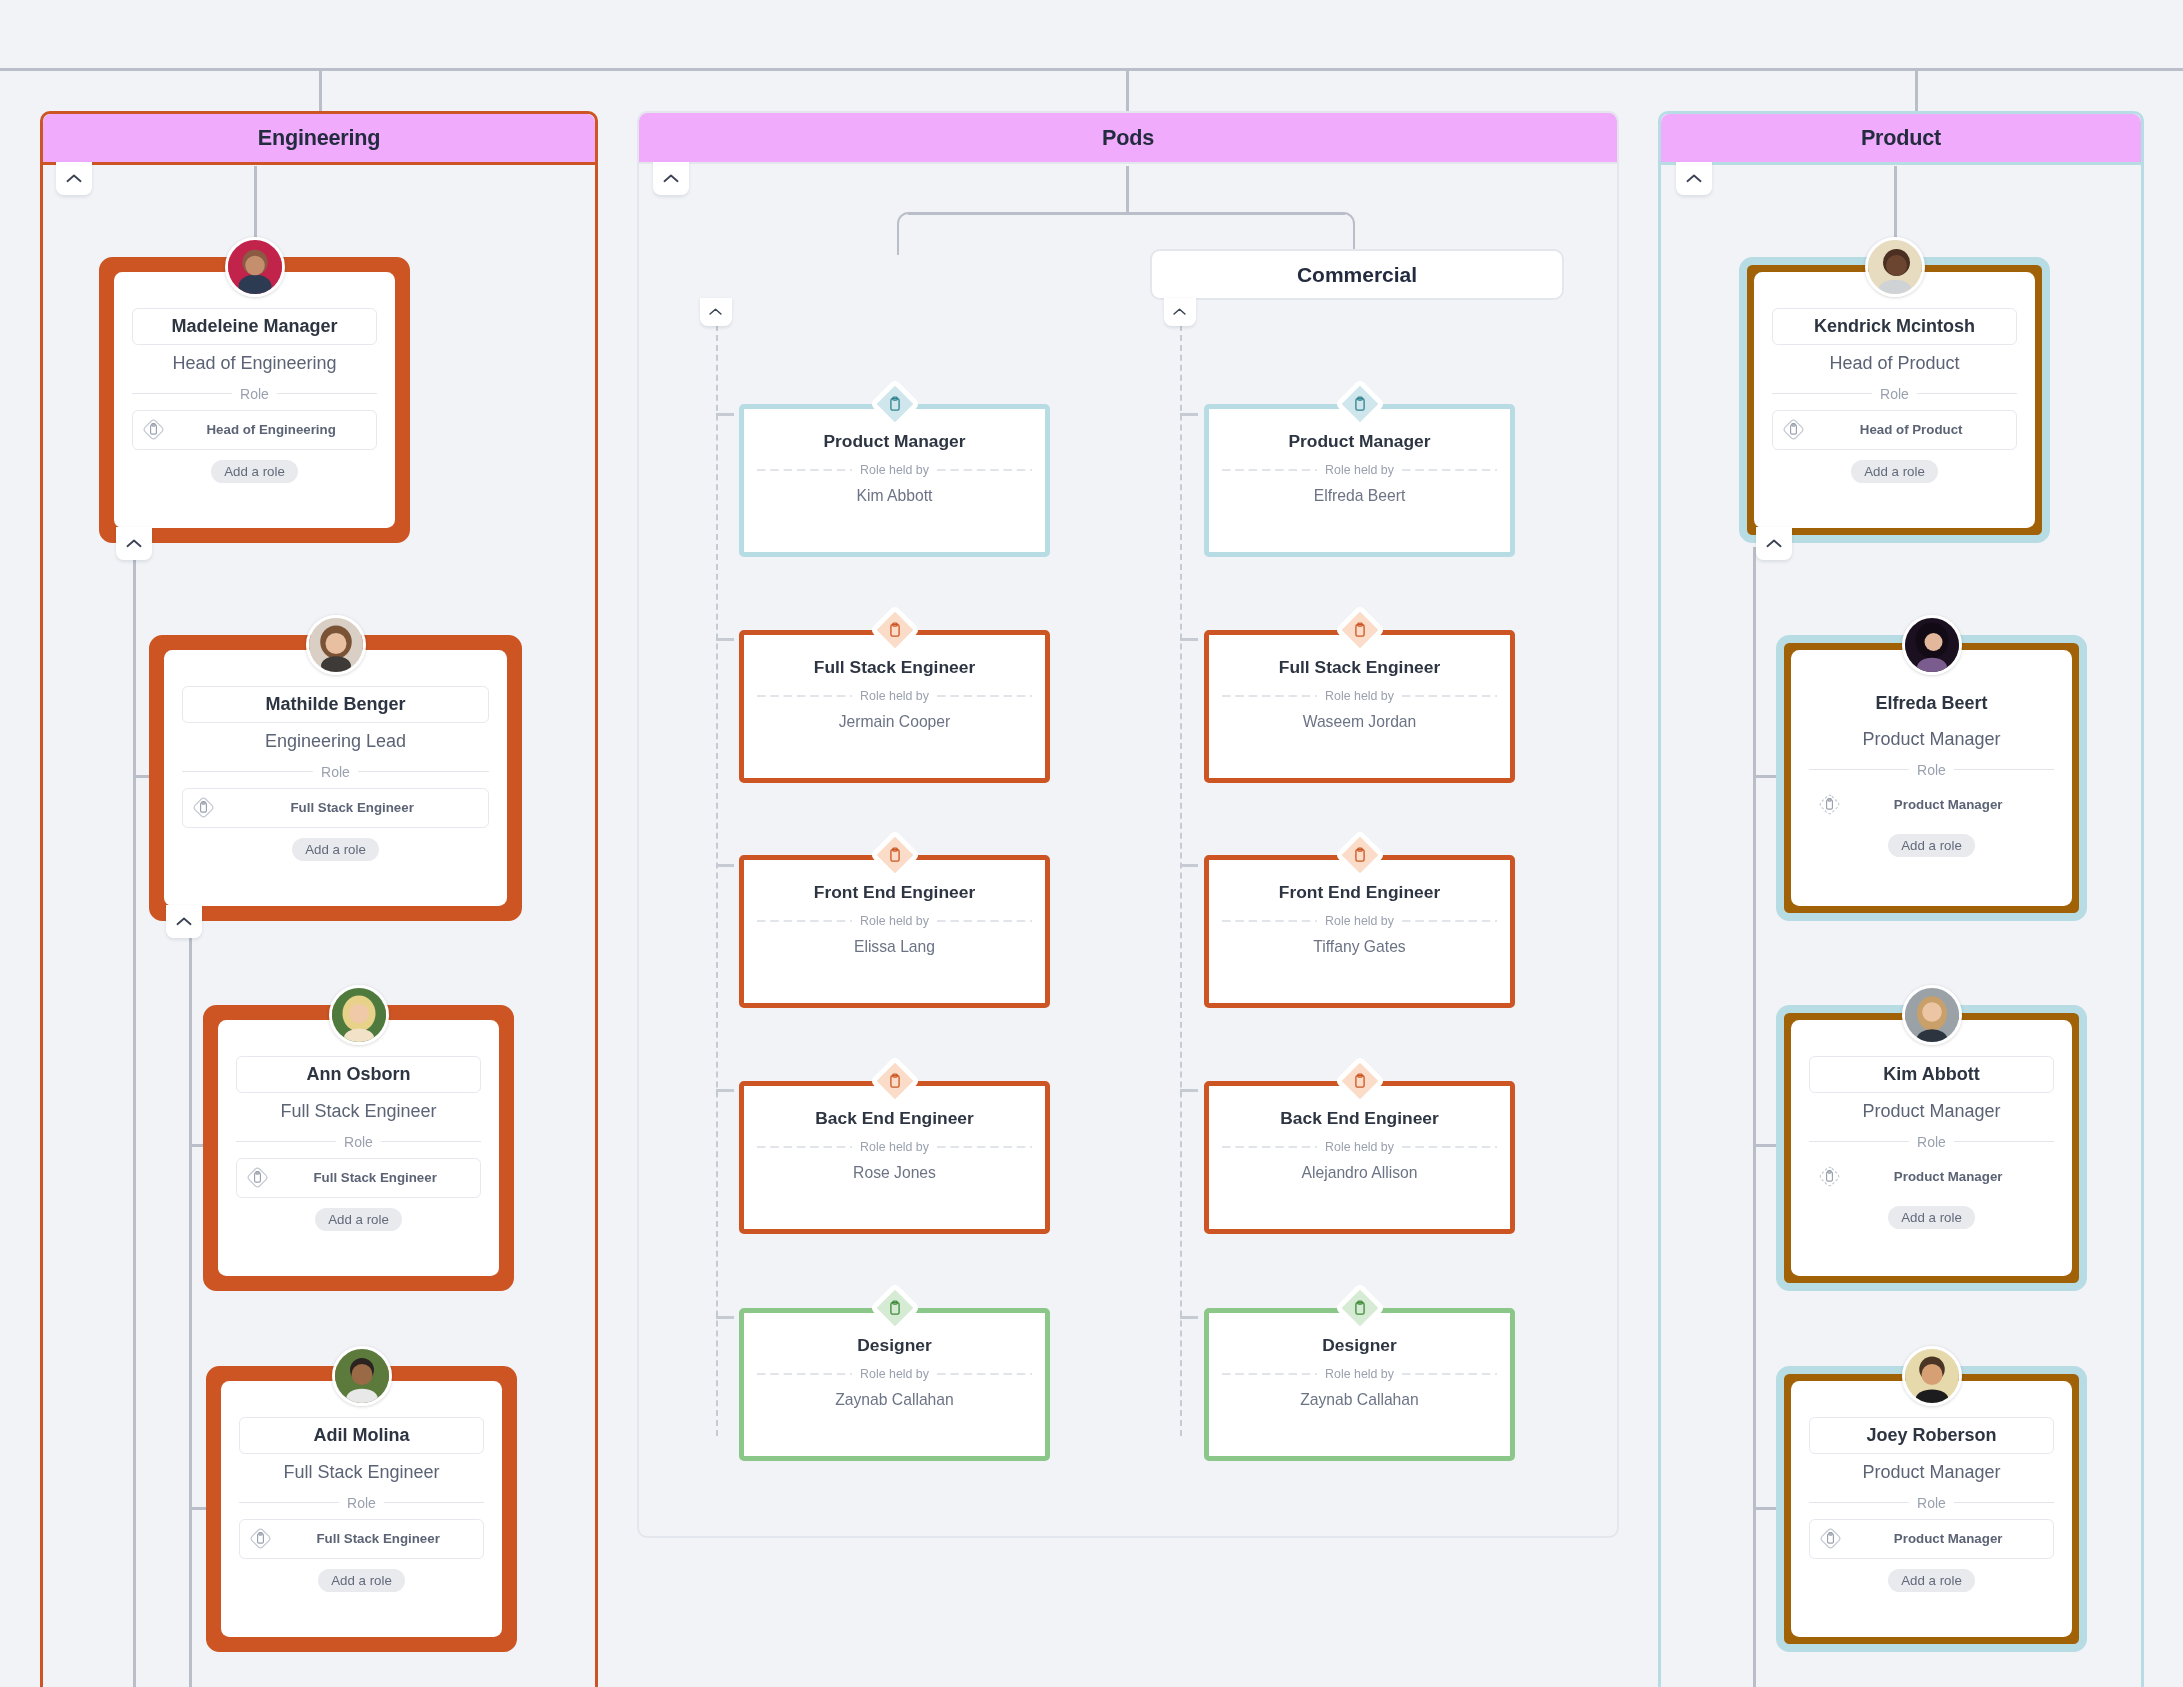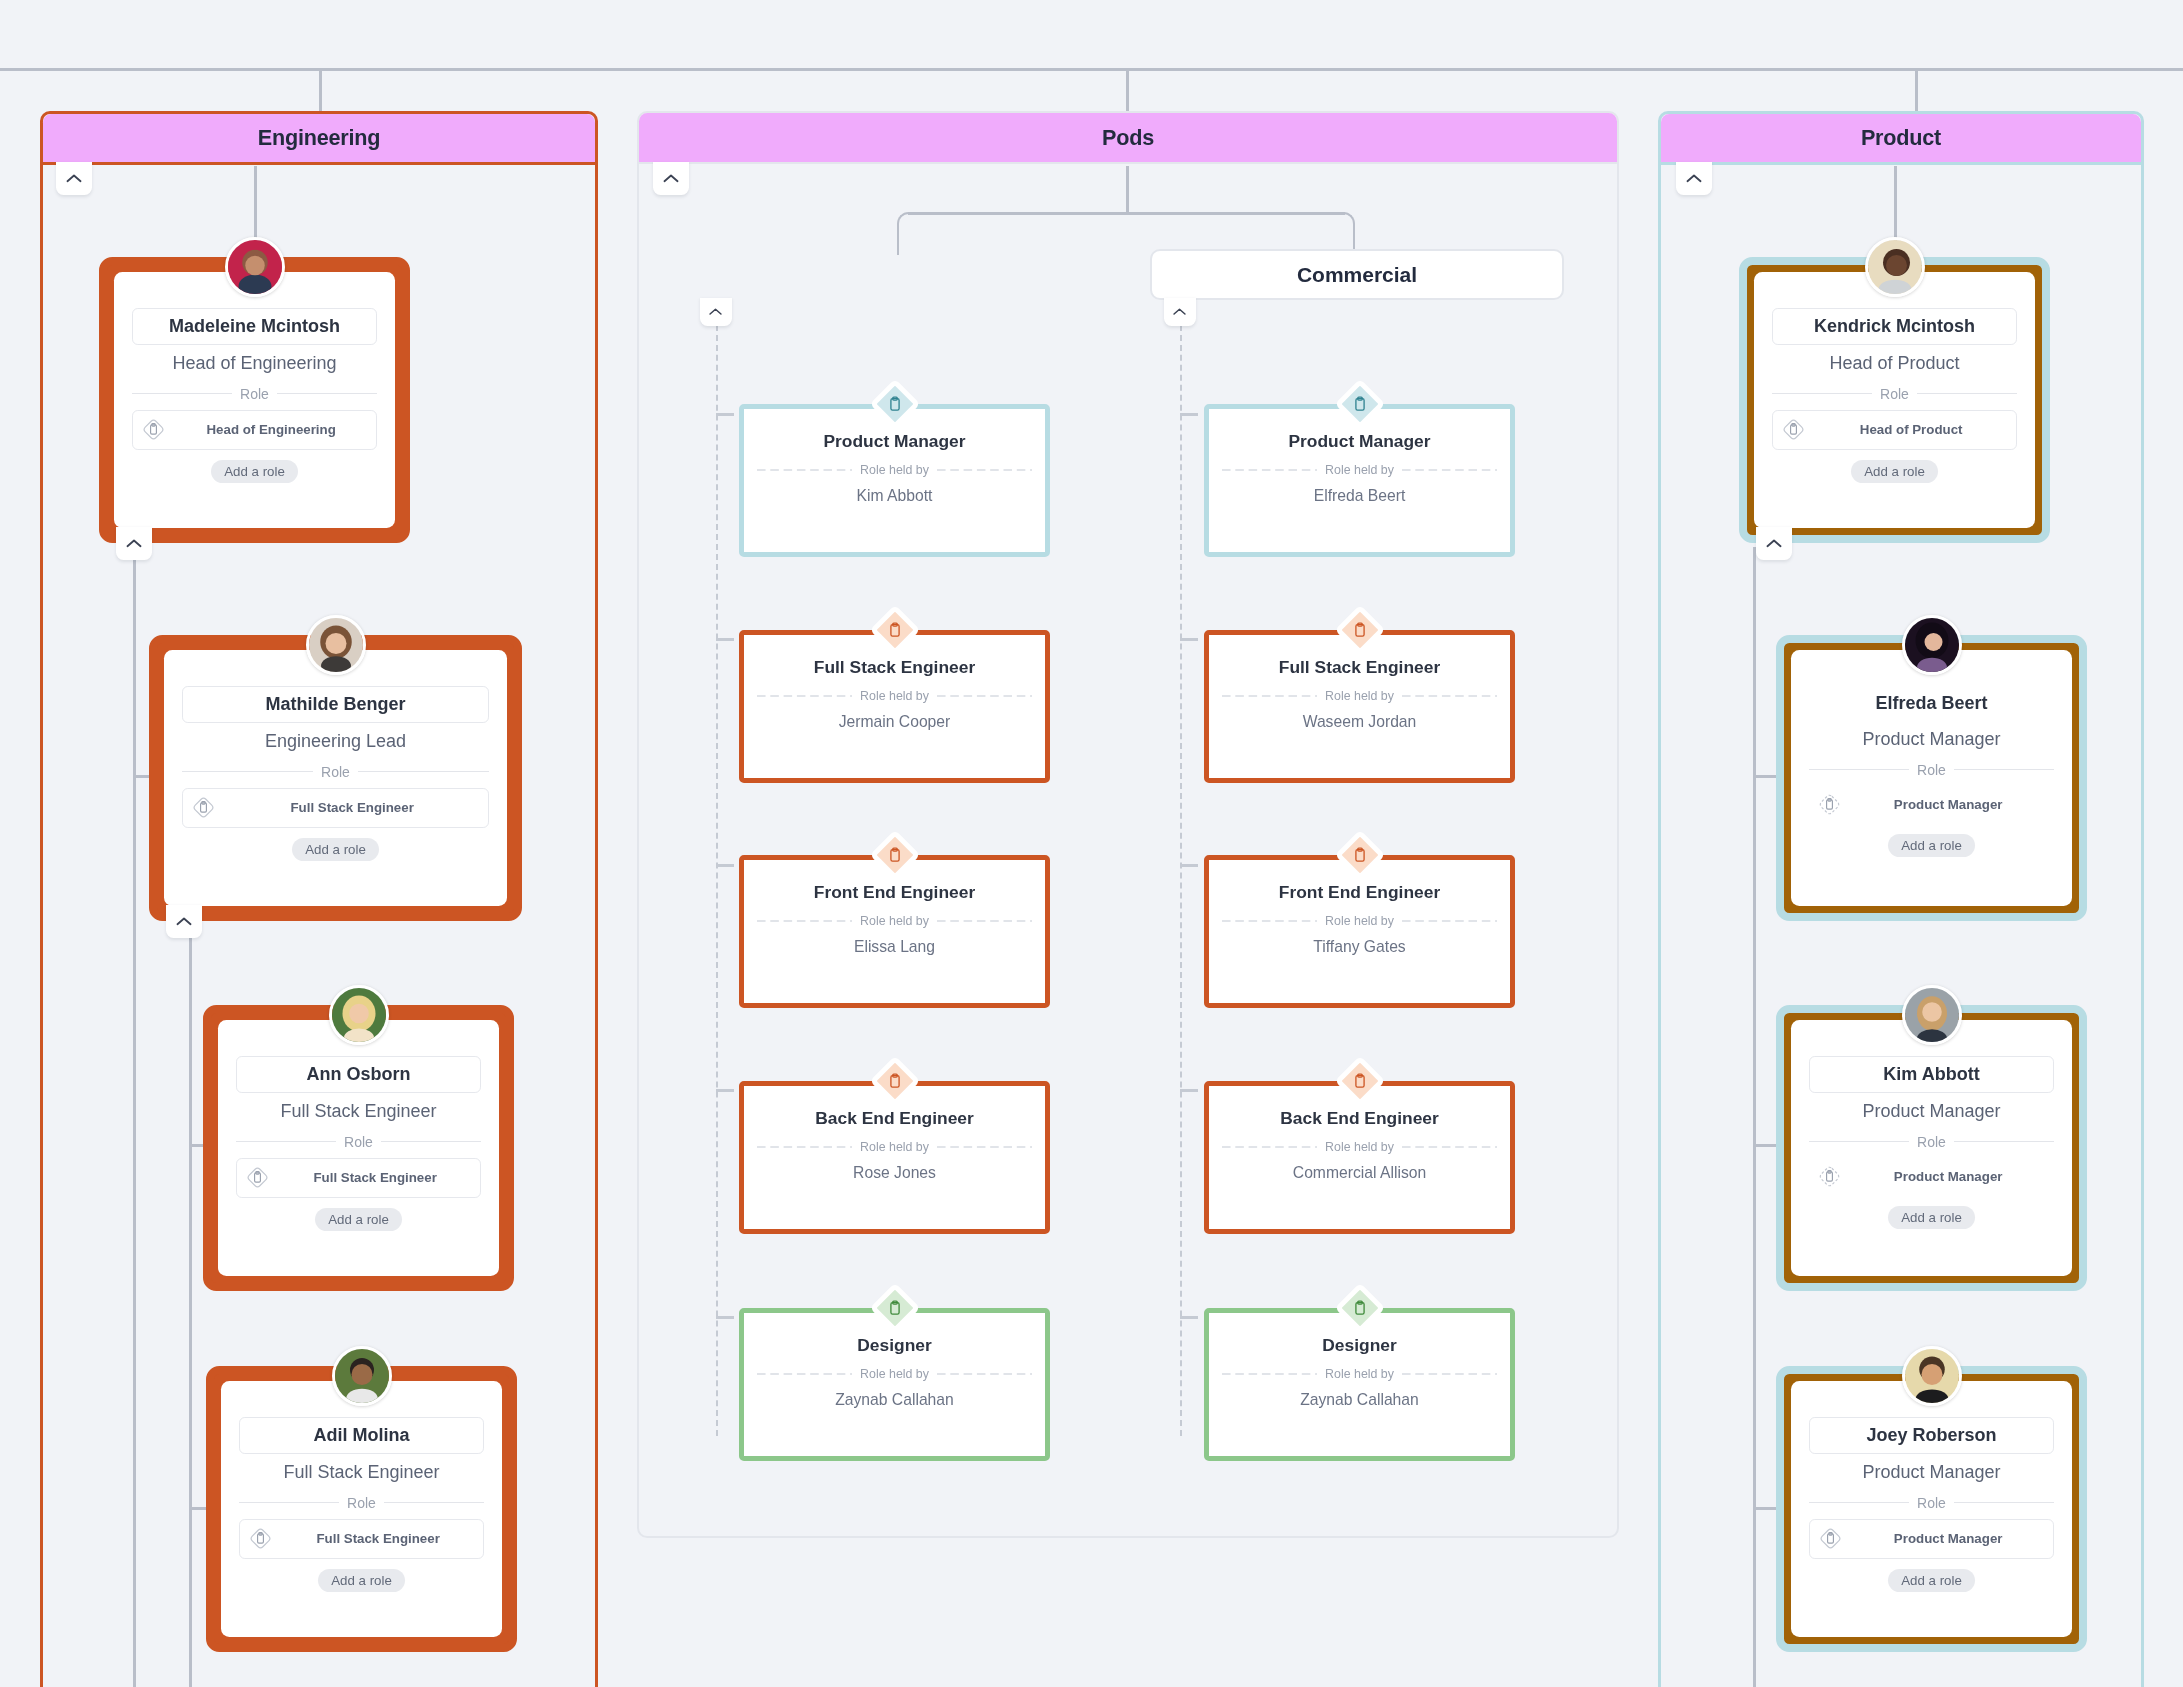--- a/index.html
+++ b/index.html
@@ -239,21 +239,21 @@
   <div class="pcard orange" style="left:99px; top:257px; width:311px; height:286px;">
     <div class="avatar">
       <svg class="face" viewBox="0 0 72 72">
           <rect width="72" height="72" fill="#c2234b"></rect>
         <circle cx="36" cy="30" r="17" fill="#8c5a43"></circle>
           <ellipse cx="36" cy="62" rx="22" ry="16" fill="#2c3a52"></ellipse>
         <circle cx="36" cy="34" r="13" fill="#c58f6e"></circle>
         </svg>
     </div>
     <div class="inner">
-      <div class="name-box">Madeleine Mcintosh</div>
+      <div class="name-box">Madeleine Manager</div>
       <div class="ptitle">Head of Engineering</div>
       <div class="role-sep">
         <span>Role</span>
       </div>
       <div class="role-chip">
         <svg width="25" height="25" viewBox="0 0 30 30">
           <rect x="6" y="6" width="18" height="18" rx="4" transform="rotate(45 15 15)" fill="none" stroke="#c3c8d1" stroke-width="1.4"></rect>
           <rect x="11.5" y="9.5" width="7" height="11" rx="1.6" fill="none" stroke="#9aa1ae" stroke-width="1.4"></rect>
           <rect x="13" y="8" width="4" height="3" rx="1" fill="none" stroke="#9aa1ae" stroke-width="1.4"></rect>
         </svg>
@@ -532,21 +532,21 @@
         <svg width="18" height="18" viewBox="0 0 22 22">
           <rect x="6" y="4.5" width="10" height="14" rx="2" fill="none" stroke="#cc5523" stroke-width="1.6"></rect>
           <rect x="8.2" y="2.6" width="5.6" height="3.6" rx="1.3" fill="none" stroke="#cc5523" stroke-width="1.6"></rect>
         </svg>
       </span>
     </div>
     <div class="rtitle">Back End Engineer</div>
     <div class="held-sep">
       <span>Role held by</span>
     </div>
-    <div class="held-name">Commercial Allison</div>
+    <div class="held-name">Alejandro Allison</div>
   </div>
 
   <div class="rcard green" style="left:1204px; top:1308px; width:311px; height:153px;">
     <div class="badge green">
       <span class="g">
         <svg width="18" height="18" viewBox="0 0 22 22">
           <rect x="6" y="4.5" width="10" height="14" rx="2" fill="none" stroke="#3f8a3b" stroke-width="1.6"></rect>
           <rect x="8.2" y="2.6" width="5.6" height="3.6" rx="1.3" fill="none" stroke="#3f8a3b" stroke-width="1.6"></rect>
         </svg>
       </span>

